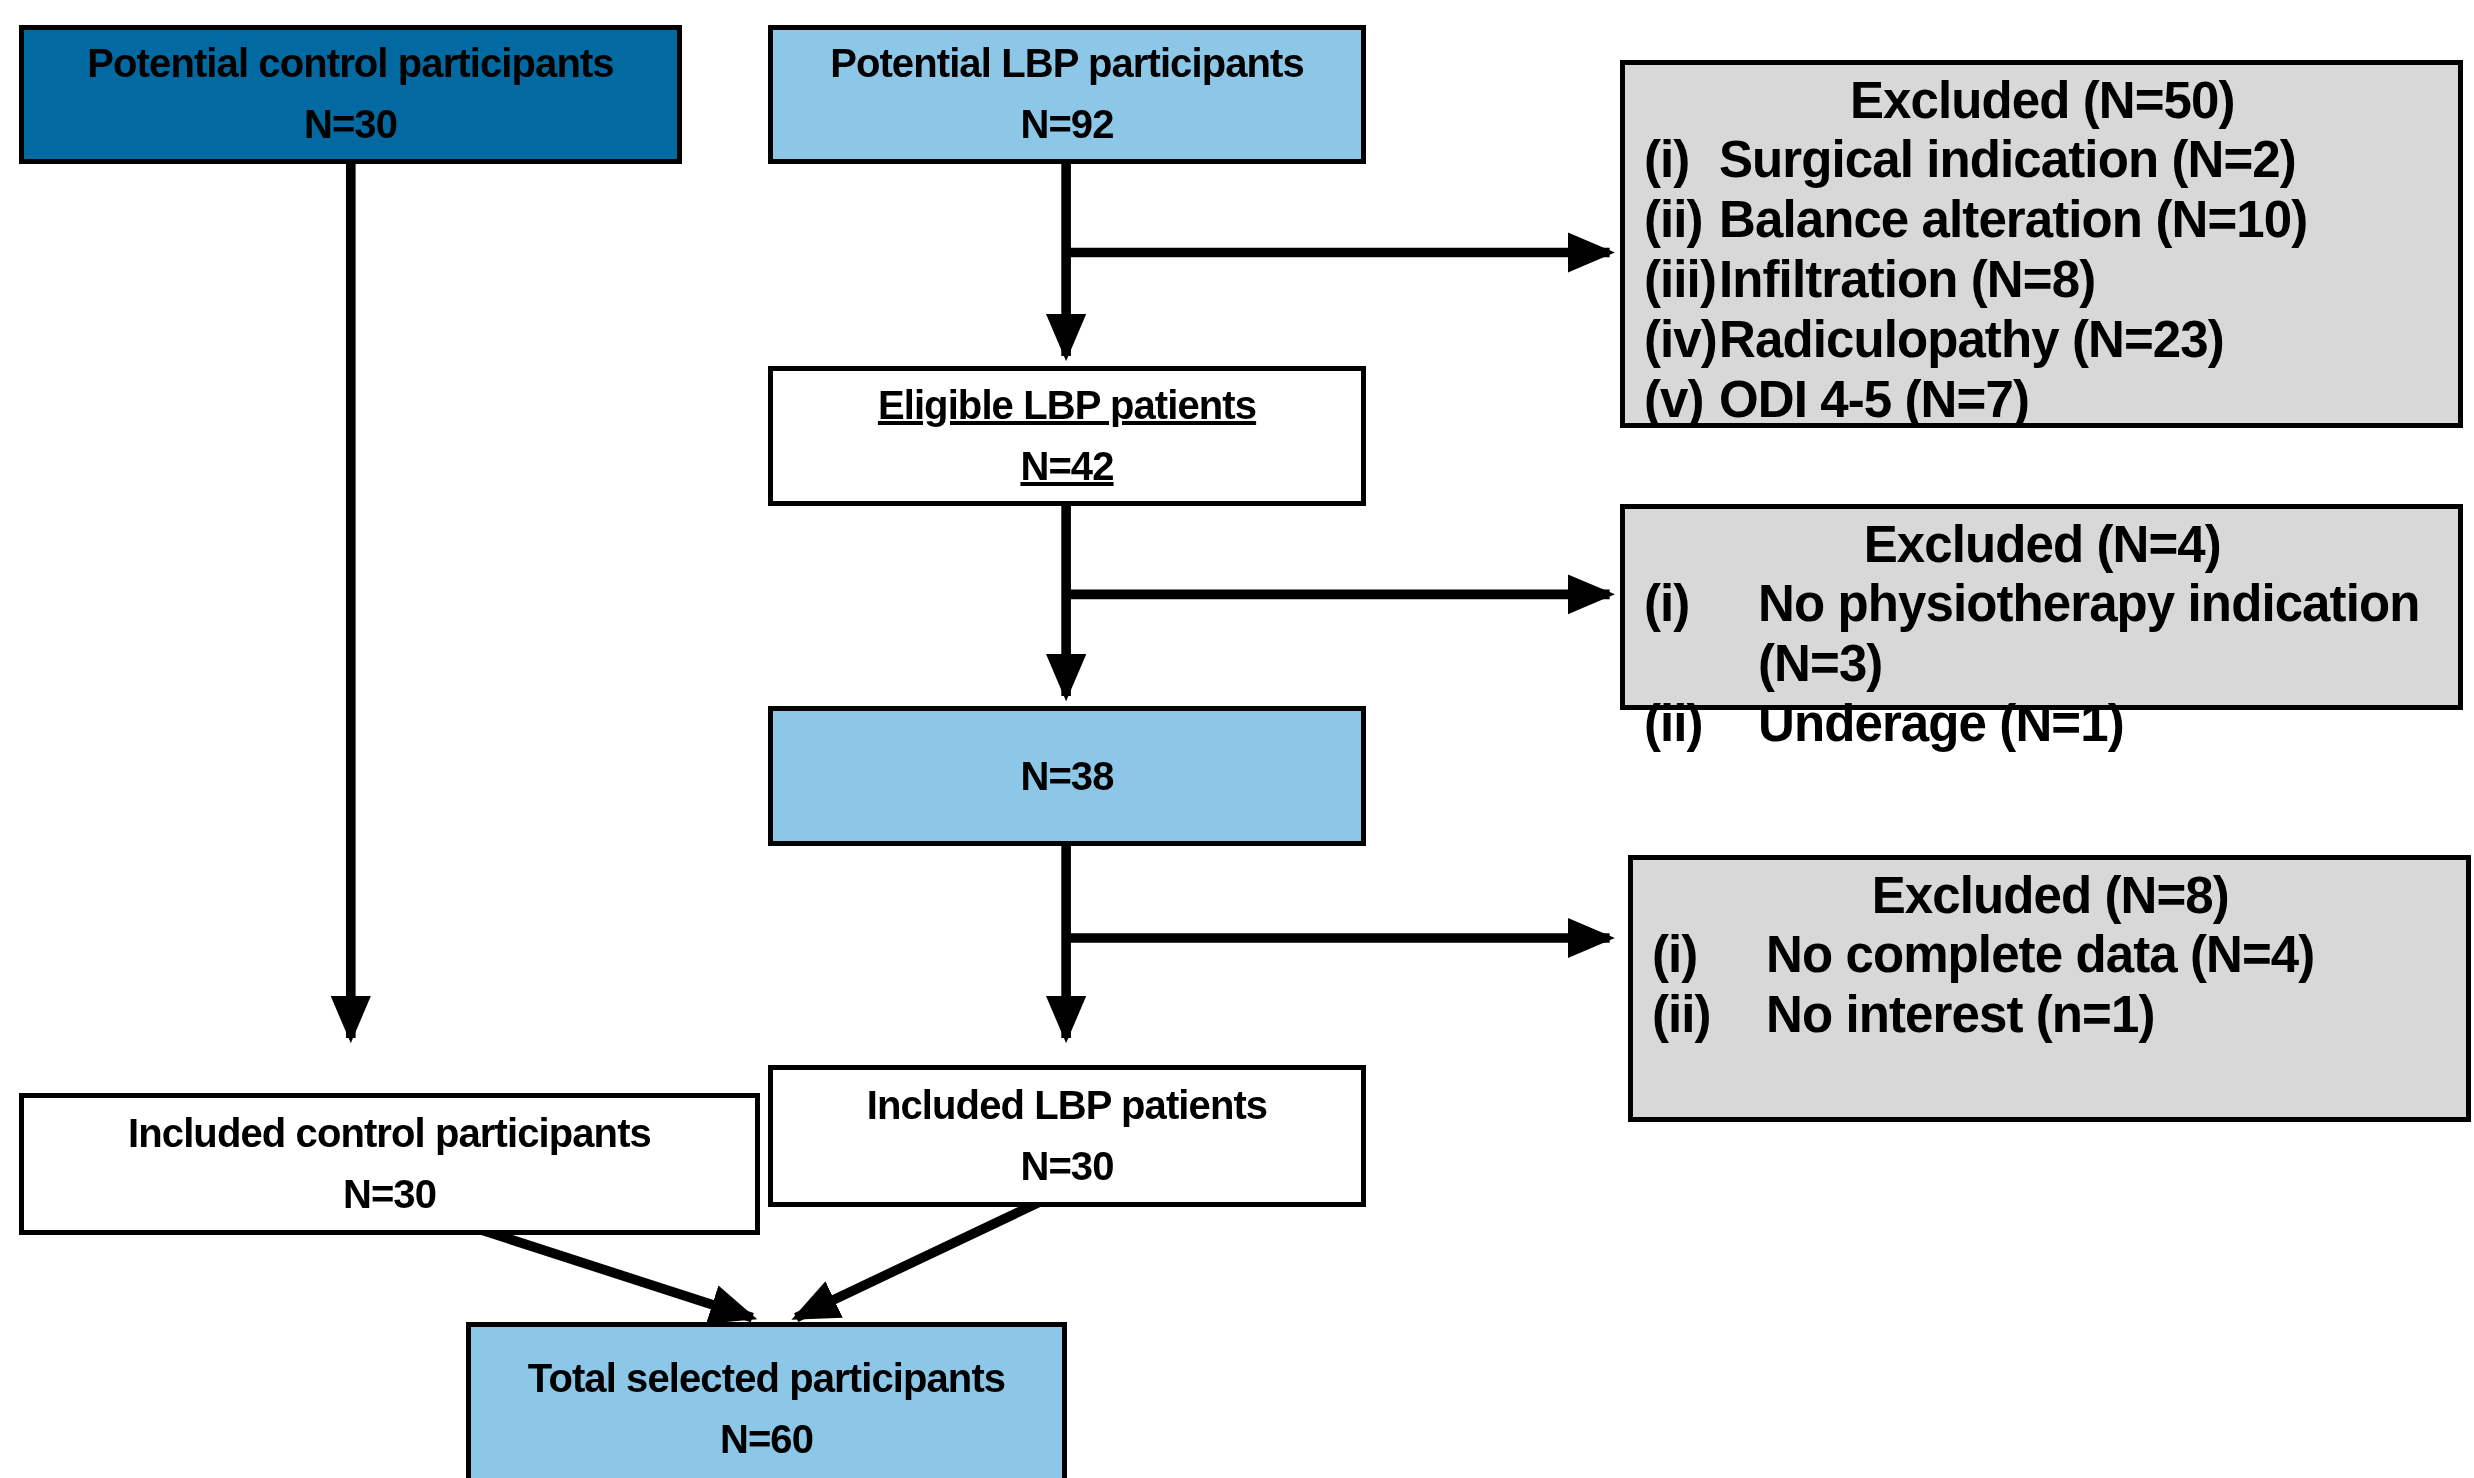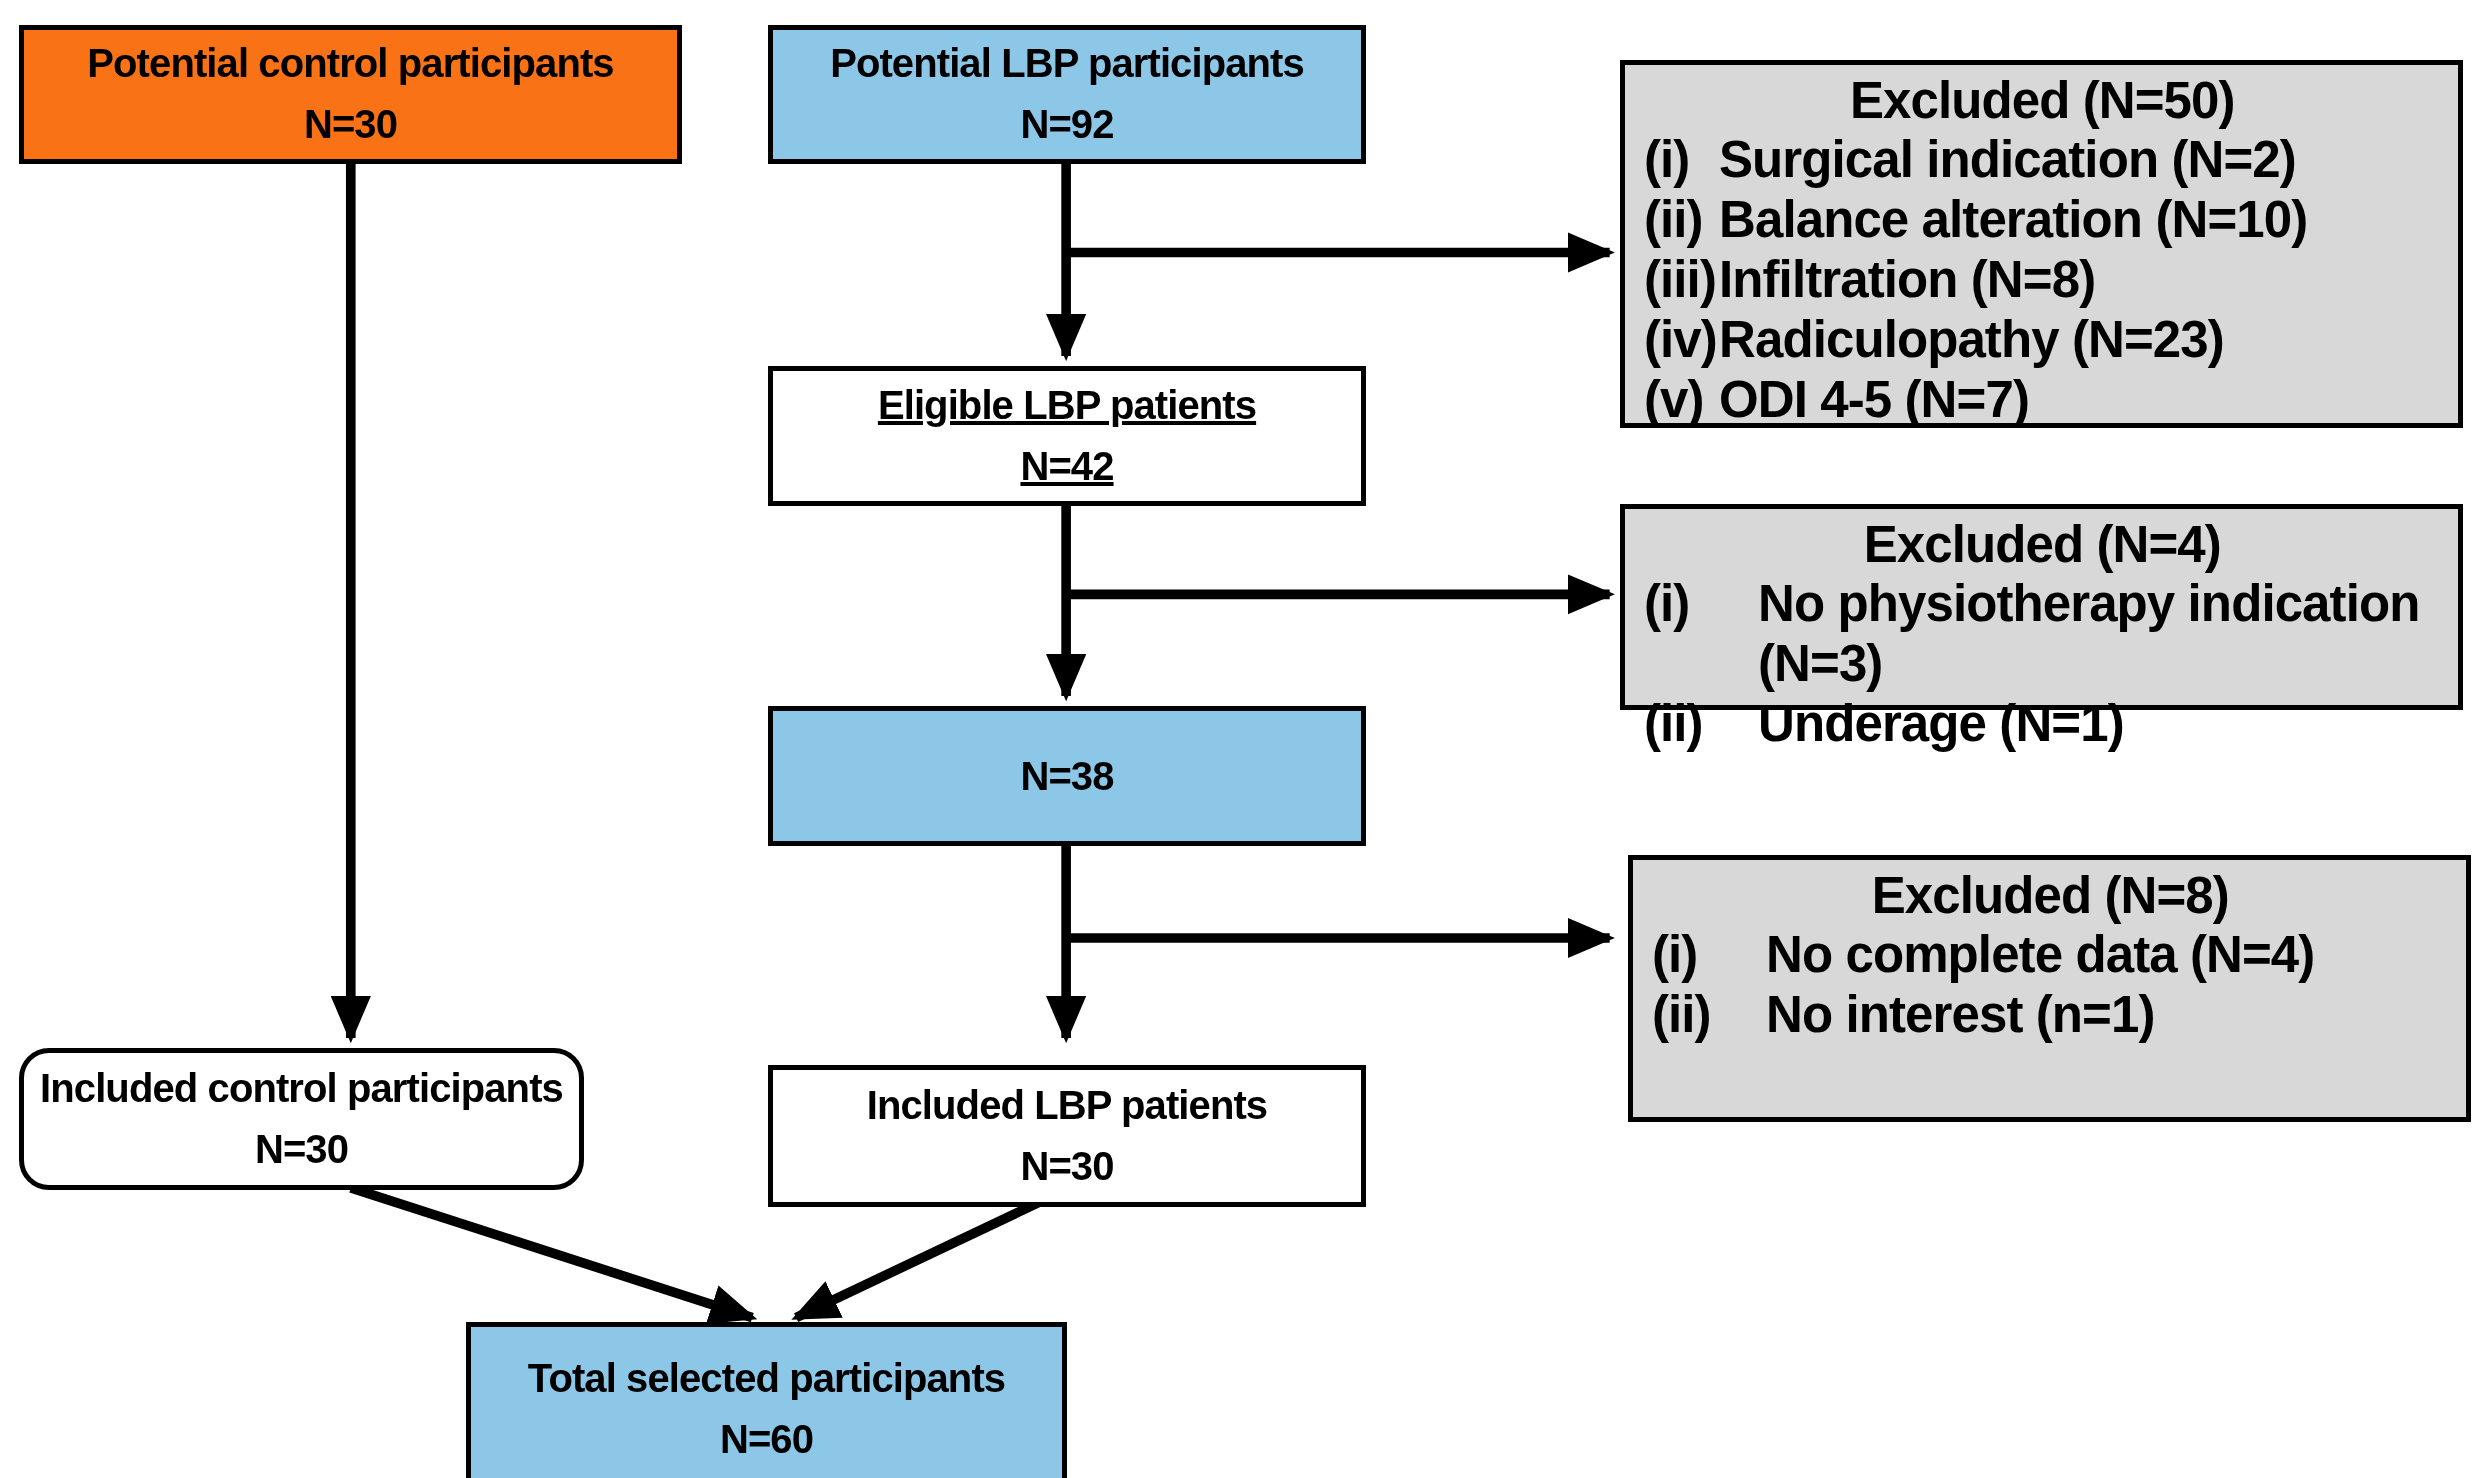--- a/index.html
+++ b/index.html
@@ -82,40 +82,40 @@
 
     <line x1="1216" y1="963" x2="1216" y2="1184" marker-end="url(#ah)"></line>
 
     <line x1="1216" y1="1070" x2="1836" y2="1070" marker-end="url(#ah)"></line>
 
     <line x1="400" y1="1355" x2="858" y2="1503" marker-end="url(#ah)"></line>
 
     <line x1="1220" y1="1355" x2="908" y2="1503" marker-end="url(#ah)"></line>
   </svg>
 
-  <div class="node blue" style="left: 19px; top: 24.5px; width: 663px; height: 139px; background-color: #f97316;">
+  <div class="node blue" style="left: 19px; top: 24.5px; width: 663px; height: 139px; background-color: #0369a1;">
     <div>Potential control participants</div>
     <div>N=30</div>
   </div>
 
   <div class="node blue" style="left: 768px; top: 24.5px; width: 598px; height: 139px; background-color: rgb(141, 199, 232);">
     <div>Potential LBP participants</div>
     <div>N=92</div>
   </div>
 
   <div class="node" style="left:768px; top:366px; width:598px; height:140px;text-decoration:underline;">
     <div>Eligible LBP patients</div>
     <div>N=42</div>
   </div>
 
   <div class="node blue" style="left: 768px; top: 706px; width: 598px; height: 140px; background-color: rgb(141, 199, 232);">
     <div>N=38</div>
   </div>
 
-  <div class="node" style="left:19px; top:1048px; width:565px; height:142px;border-radius:30px;">
+  <div class="node" style="left:19px; top:1093px; width:741px; height:142px;">
     <div>Included control participants</div>
     <div>N=30</div>
   </div>
 
   <div class="node" style="left:768px; top:1048px; width:598px; height:142px;margin-top:17px;">
     <div>Included LBP patients</div>
     <div>N=30</div>
   </div>
 
   <div class="node blue" style="left: 466px; top: 1322px; width: 601px; height: 174px; background-color: rgb(141, 199, 232);">

